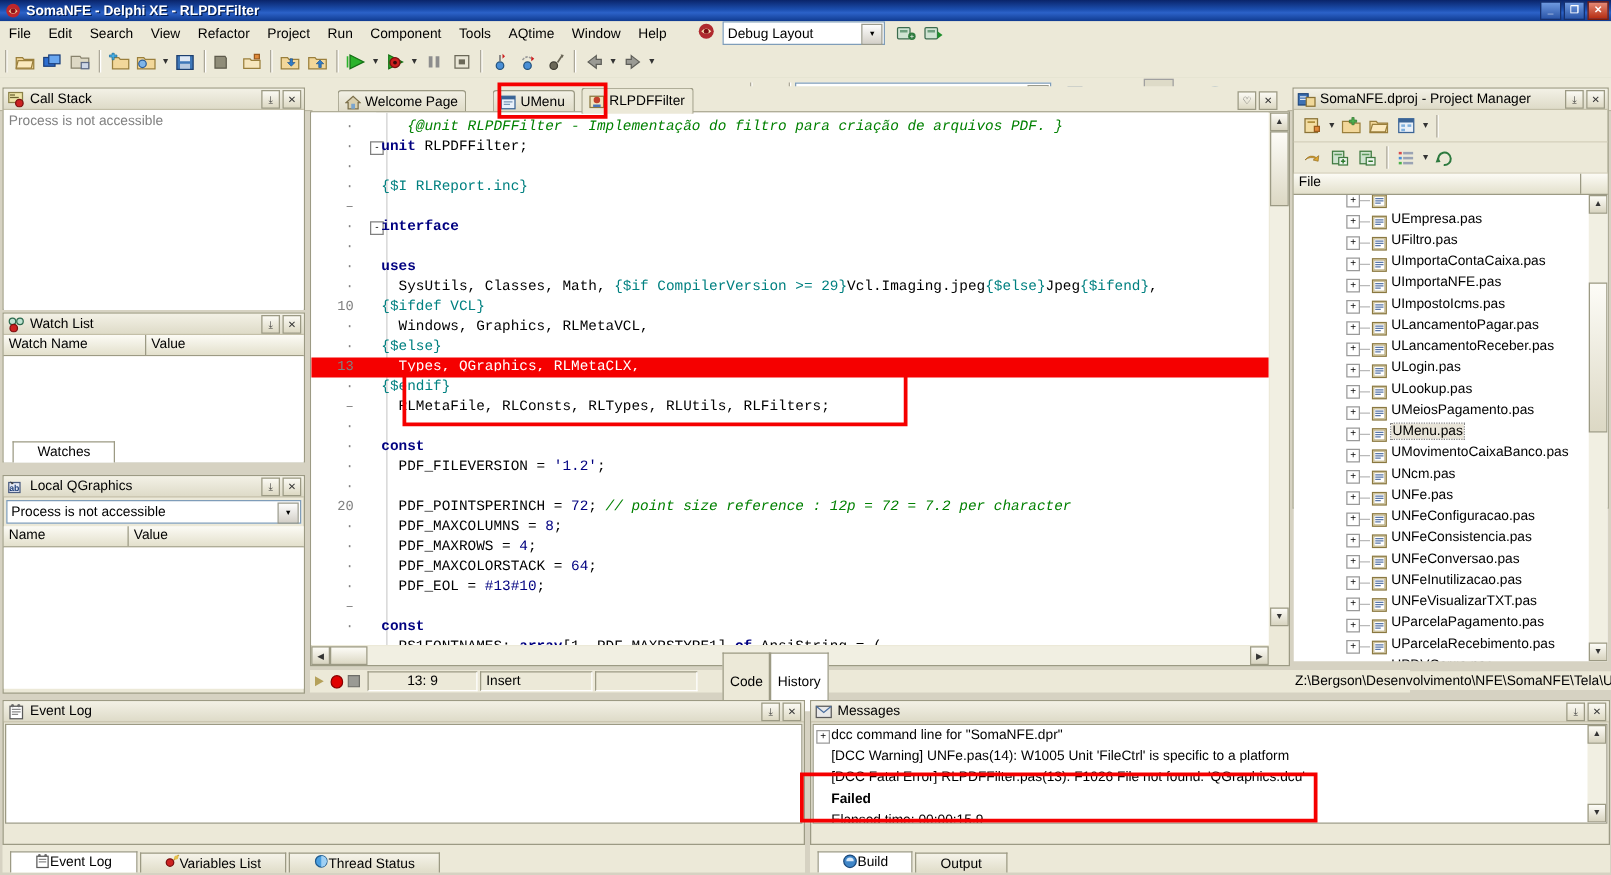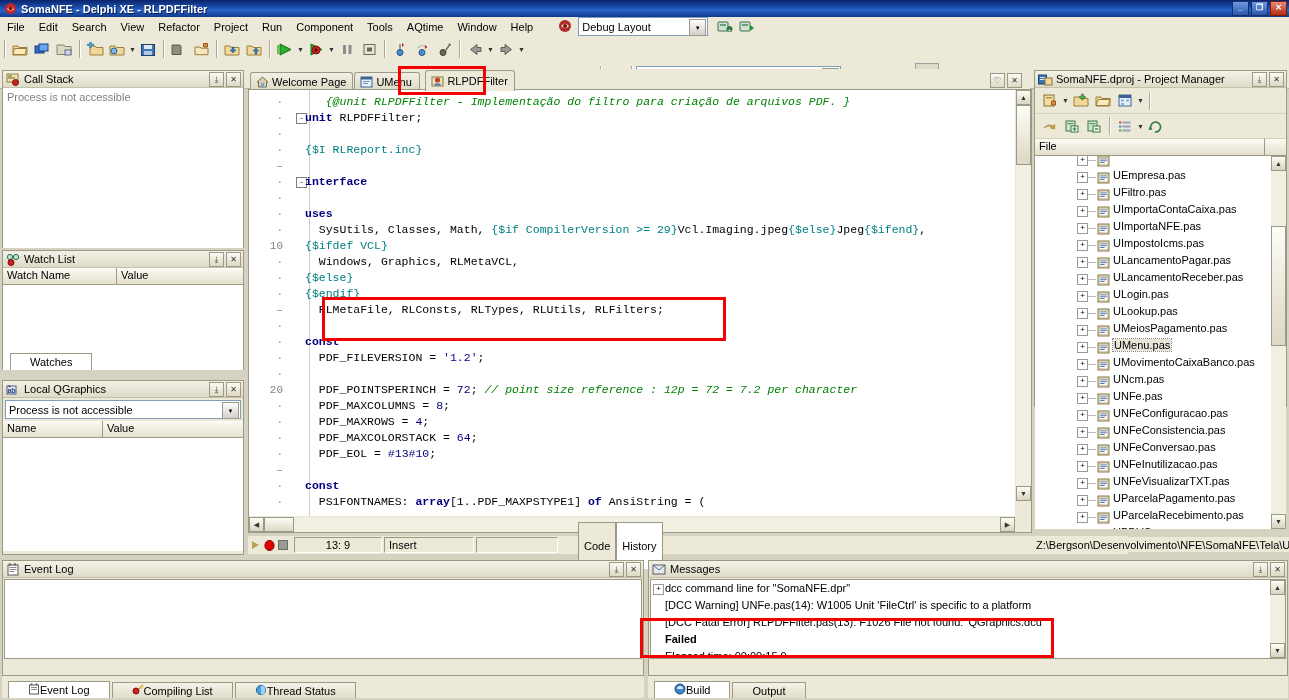--- a/index.html
+++ b/index.html
@@ -63,21 +63,21 @@
   
   .docktabs{display:flex;align-items:flex-end;height:17px;background:#ece9d8;border-top:1px solid #c3bfa8;}
   .dtab{height:15px;display:flex;align-items:center;padding:0 19px;font-size:11px;
     border:1px solid #9c9a84;border-bottom:none;background:linear-gradient(to bottom,#f5f3e9,#e0ddc9);margin-right:2px;}
   .dtab.active{background:#fff;height:16px;}
 
   
   .edtabs{position:absolute;display:flex;align-items:flex-end;background:#ece9d8;}
   .edtab{height:18px;display:flex;align-items:center;padding:0 6px 0 4px;font-size:11px;
     border:1px solid #9c9a84;border-bottom:none;background:linear-gradient(to bottom,#f2f0e5,#ddd9c4);
-    margin-right:1px;border-radius:3px 3px 0 0;position:relative;}
+    margin-right:1px;border-radius:3px 3px 0 0;position:relative;margin-left:20px;}
   .edtab.active{background:#ece9d8;height:20px;z-index:3;}
   .edtab .ticon{width:14px;height:14px;margin-right:3px;display:flex;align-items:center;justify-content:center;}
 
   .code{position:absolute;background:#fff;overflow:hidden;
     font-family:"Liberation Mono","DejaVu Sans Mono",monospace;font-size:11.5px;}
   .gutterbg{position:absolute;left:0;top:0;bottom:0;width:52px;background:#fff;}
   .cline{height:16px;line-height:16px;white-space:pre;position:relative;}
   .gnum{position:absolute;left:0;width:34px;text-align:right;color:#808080;font-size:11px;
     font-family:"Liberation Mono",monospace;}
   .ctext{position:absolute;left:56px;white-space:pre;}
@@ -504,20 +504,21 @@
           <div class="cline"><span class="gnum">·</span><span class="ctext"></span></div>
           <div class="cline"><span class="gnum">·</span><span class="ctext"><span class="dir">{$I RLReport.inc}</span></span></div>
           <div class="cline"><span class="gnum">–</span><span class="ctext"></span></div>
           <div class="cline"><span class="gnum">·</span><span class="fold">-</span><span class="ctext"><span class="kw">interface</span></span></div>
           <div class="cline"><span class="gnum">·</span><span class="ctext"></span></div>
           <div class="cline"><span class="gnum">·</span><span class="ctext"><span class="kw">uses</span></span></div>
           <div class="cline"><span class="gnum">·</span><span class="ctext"><span class="plain">  SysUtils, Classes, Math, </span><span class="dir">{$if CompilerVersion &gt;= 29}</span><span class="plain">Vcl.Imaging.jpeg</span><span class="dir">{$else}</span><span class="plain">Jpeg</span><span class="dir">{$ifend}</span><span class="plain">,</span></span></div>
           <div class="cline"><span class="gnum">10</span><span class="ctext"><span class="dir">{$ifdef VCL}</span></span></div>
           <div class="cline"><span class="gnum">·</span><span class="ctext"><span class="plain">  Windows, Graphics, RLMetaVCL,</span></span></div>
           <div class="cline"><span class="gnum">·</span><span class="ctext"><span class="dir">{$else}</span></span></div>
+          <div class="cline errline"><span class="gnum">13</span><span class="ctext"><span class="plain">  Types, QGraphics, RLMetaCLX,</span></span></div>
           <div class="cline"><span class="gnum">·</span><span class="ctext"><span class="dir">{$endif}</span></span></div>
           <div class="cline"><span class="gnum">–</span><span class="ctext"><span class="plain">  RLMetaFile, RLConsts, RLTypes, RLUtils, RLFilters;</span></span></div>
           <div class="cline"><span class="gnum">·</span><span class="ctext"></span></div>
           <div class="cline"><span class="gnum">·</span><span class="ctext"><span class="kw">const</span></span></div>
           <div class="cline"><span class="gnum">·</span><span class="ctext"><span class="plain">  PDF_FILEVERSION = </span><span class="str">'1.2'</span><span class="plain">;</span></span></div>
           <div class="cline"><span class="gnum">·</span></div>
           <div class="cline"><span class="gnum">20</span><span class="ctext"><span class="plain">  PDF_POINTSPERINCH = </span><span class="num">72</span><span class="plain">; </span><span class="cmt">// point size reference : 12p = 72 = 7.2 per character</span></span></div>
           <div class="cline"><span class="gnum">·</span><span class="ctext"><span class="plain">  PDF_MAXCOLUMNS = </span><span class="num">8</span><span class="plain">;</span></span></div>
           <div class="cline"><span class="gnum">·</span><span class="ctext"><span class="plain">  PDF_MAXROWS = </span><span class="num">4</span><span class="plain">;</span></span></div>
           <div class="cline"><span class="gnum">·</span><span class="ctext"><span class="plain">  PDF_MAXCOLORSTACK = </span><span class="num">64</span><span class="plain">;</span></span></div>
@@ -1018,21 +1019,21 @@
       <span>Event Log</span>
     </div>
     <div class="dtab">
       <span class="ticon">
         <svg width="12" height="12" viewBox="0 0 12 12">
             <circle cx="4" cy="7" r="3" fill="#cc2222" stroke="#7a1010"></circle>
             <path d="M7 5 l4 -4" stroke="#c8a23a" stroke-width="1.4"></path>
             <circle cx="9" cy="3" r="1.6" fill="#e6c04a"></circle>
           </svg>
       </span>
-      <span>Compiling List</span>
+      <span>Variables List</span>
     </div>
     <div class="dtab">
       <span class="ticon">
         <svg width="12" height="12" viewBox="0 0 12 12">
             <circle cx="6" cy="6" r="4.6" fill="#4a9fe0" stroke="#1f5b8f"></circle>
             <path d="M6 1.5 a4.5 4.5 0 0 1 0 9" fill="#9fd0f4"></path>
           </svg>
       </span>
       <span>Thread Status</span>
     </div>

